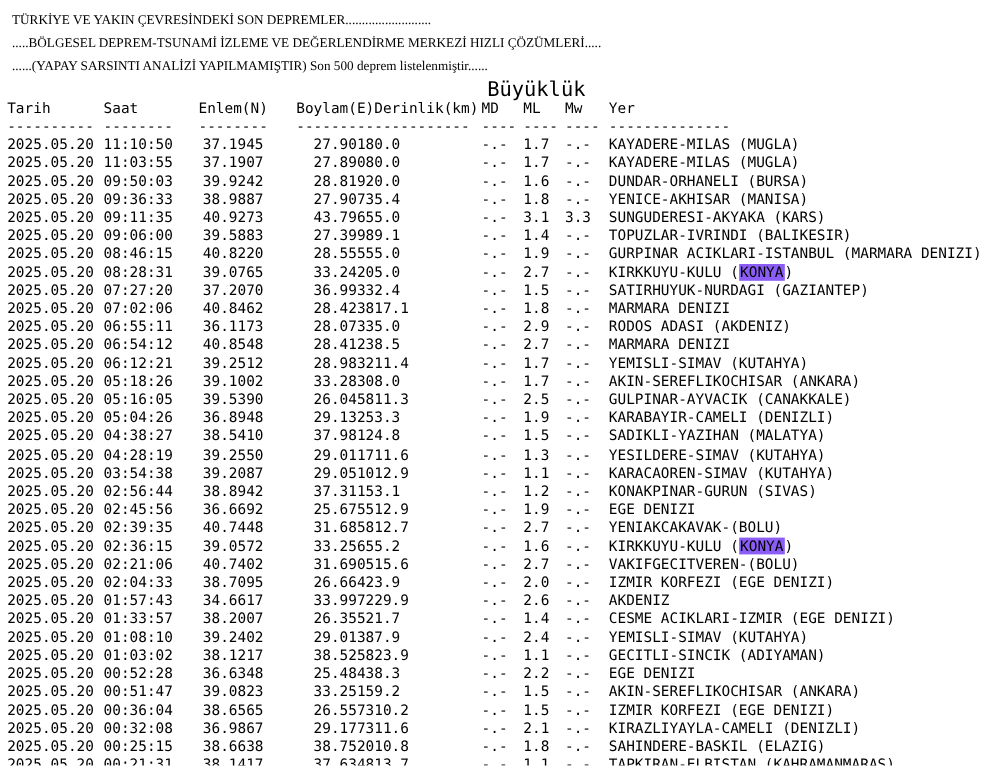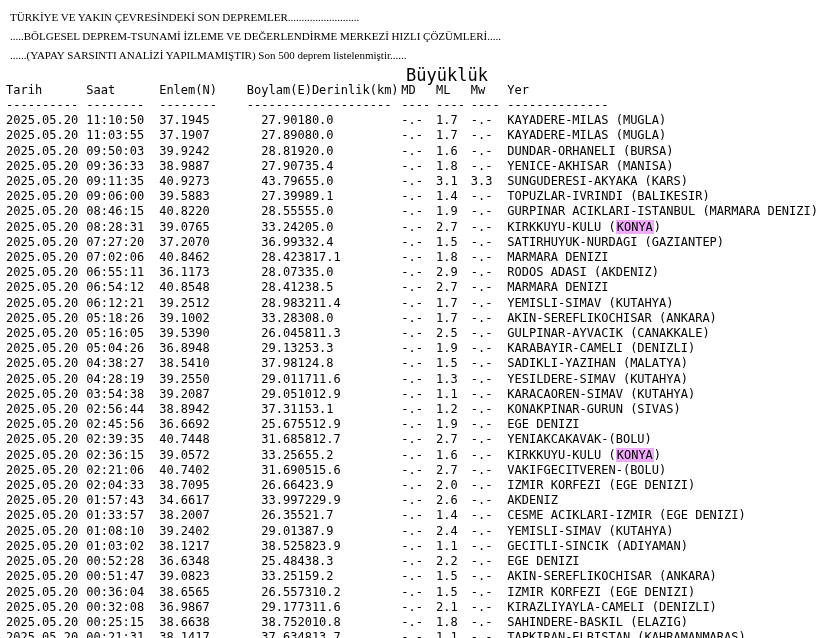--- a/index.html
+++ b/index.html
@@ -53,29 +53,29 @@
   .table td {
     padding: 0;
     white-space: pre;
     font-family: "DejaVu Sans Mono", "Liberation Mono", monospace;
     font-size: 12px;
     line-height: 15.2px;
     vertical-align: top;
   }
   .c-date   { width: 82px; margin-left: 48px; }
   .c-time   { width: 76px; }
-  .c-lat    { width: 73px; }
+  .c-lat    { width: 73px; text-align: center; }
   .c-lon    { width: 86px; text-align: right; }
   .c-depth  { width: 90px; margin-left: 25px; }
   .c-md     { width: 36px; }
   .c-ml     { width: 36px; }
   .c-mw     { width: 38px; }
   .c-place  { }
   .hl {
-    background: #f0abfc;
+    background: #8b5cf6;
     padding: 0 1px;
     text-align: center;
   }
 </style>
 </head>
 <body>
 
 <div class="page">
 
   <pre class="block header-lines">TÜRKİYE VE YAKIN ÇEVRESİNDEKİ SON DEPREMLER..........................</pre>

